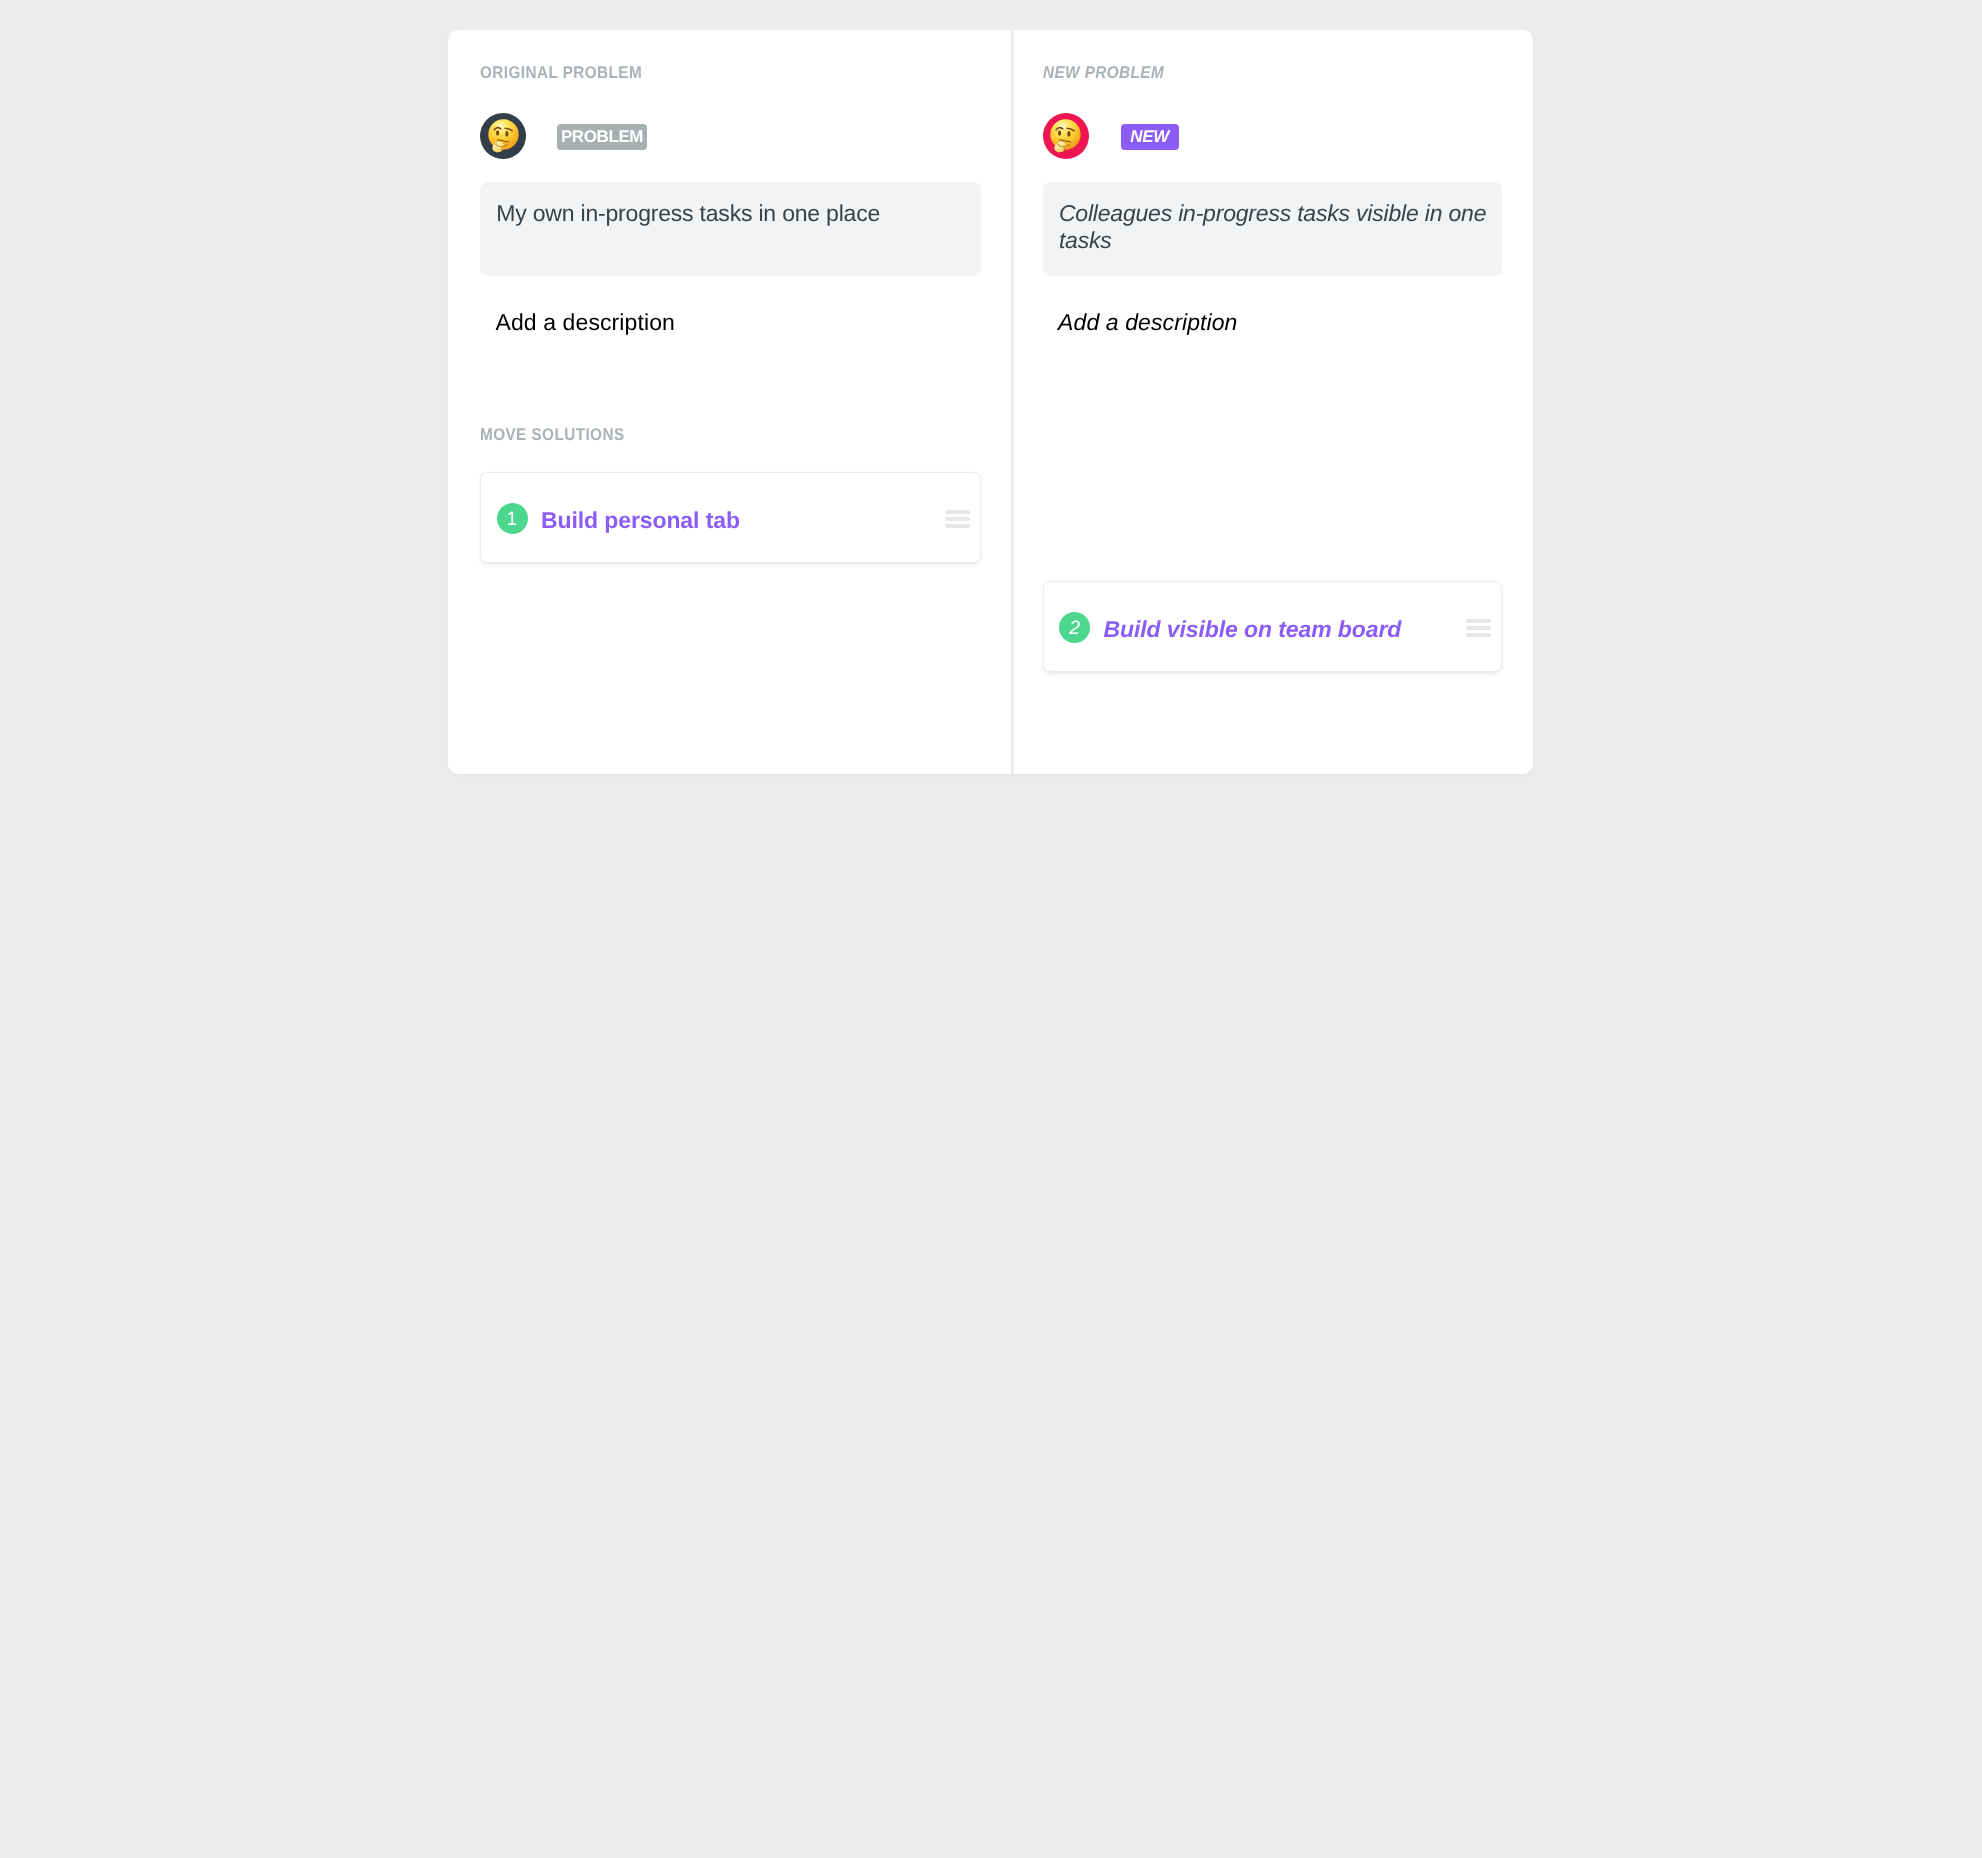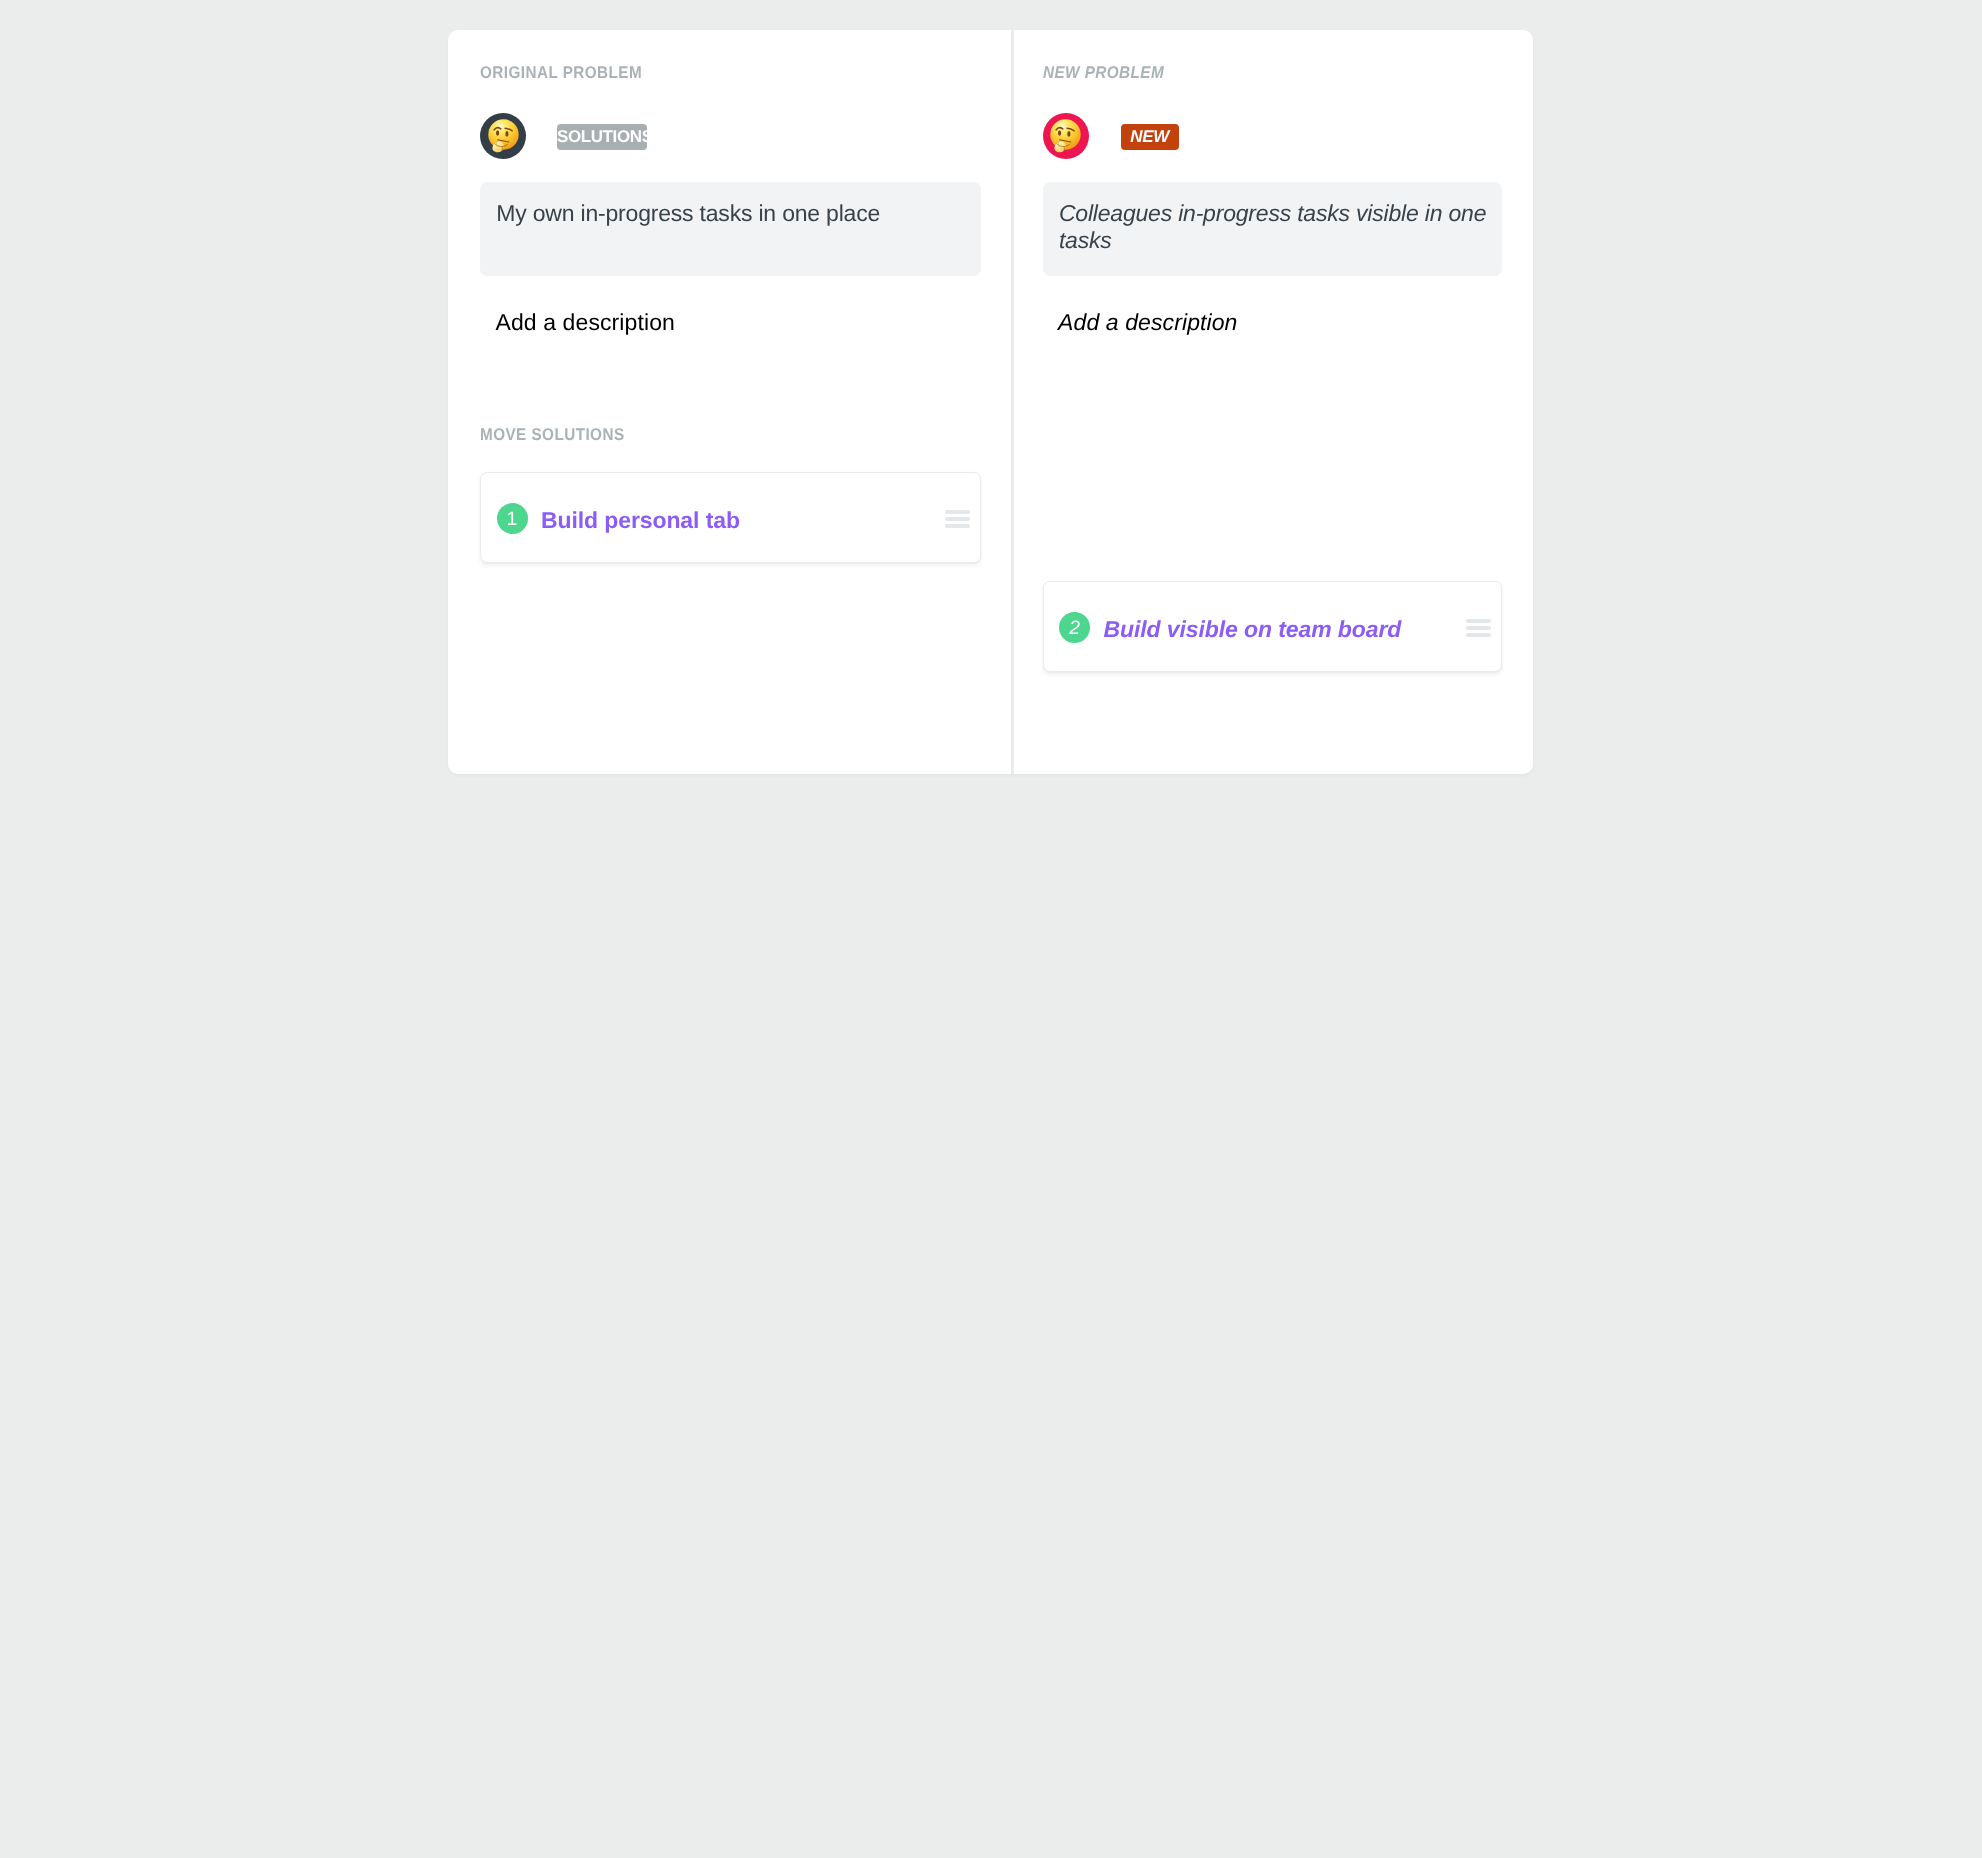--- a/index.html
+++ b/index.html
@@ -54,21 +54,21 @@
         <path d="M55 30 Q68 31 78 38" stroke="#7d4c15" stroke-width="4.8" fill="none" stroke-linecap="round"></path>
         <ellipse cx="31" cy="45" rx="5.2" ry="9" fill="#76480f"></ellipse>
         <ellipse cx="61" cy="48" rx="5.2" ry="9" fill="#76480f"></ellipse>
         <path d="M31 67 L67 74" stroke="#7d4c15" stroke-width="3.4" fill="none" stroke-linecap="round"></path>
         <path d="M30 73 C20 77 12 88 15 98 C19 107 34 110 43 104 C50 99 52 90 50 83 C48 76 38 70 30 73 Z" fill="url(#ah)"></path>
         <path d="M22 80 C31 90 49 93 63 82" stroke="#9c6519" stroke-width="2.4" fill="none" stroke-linecap="round"></path>
         <path d="M29 72 C25 78 25.5 84 29 88" stroke="#d7a038" stroke-width="2" fill="none" stroke-linecap="round"></path>
         <path d="M46 91 L46 103" stroke="#8a5a1b" stroke-width="2.2" stroke-linecap="round"></path>
           </svg>
         </div>
-      <div class="badge" style="left: 77px; width: 90px; background: rgb(168, 175, 177);">SOLUTIONS</div>
+      <div class="badge" style="left: 77px; width: 90px; background: rgb(168, 175, 177);">PROBLEM</div>
       <div class="title-box">
         <div class="title-text">My own in-progress tasks in one place</div>
       </div>
       <div class="desc">Add a description</div>
       <div class="sol-label">MOVE SOLUTIONS</div>
       <div class="sol-card" style="top:442px">
         <div class="num" style="background: rgb(77, 214, 142);">1</div>
         <div class="sol-title">Build personal tab</div>
         <div class="drag">
             <i></i>
@@ -102,21 +102,21 @@
         <path d="M55 30 Q68 31 78 38" stroke="#7d4c15" stroke-width="4.8" fill="none" stroke-linecap="round"></path>
         <ellipse cx="31" cy="45" rx="5.2" ry="9" fill="#76480f"></ellipse>
         <ellipse cx="61" cy="48" rx="5.2" ry="9" fill="#76480f"></ellipse>
         <path d="M31 67 L67 74" stroke="#7d4c15" stroke-width="3.4" fill="none" stroke-linecap="round"></path>
         <path d="M30 73 C20 77 12 88 15 98 C19 107 34 110 43 104 C50 99 52 90 50 83 C48 76 38 70 30 73 Z" fill="url(#bh)"></path>
         <path d="M22 80 C31 90 49 93 63 82" stroke="#9c6519" stroke-width="2.4" fill="none" stroke-linecap="round"></path>
         <path d="M29 72 C25 78 25.5 84 29 88" stroke="#d7a038" stroke-width="2" fill="none" stroke-linecap="round"></path>
         <path d="M46 91 L46 103" stroke="#8a5a1b" stroke-width="2.2" stroke-linecap="round"></path>
           </svg>
         </div>
-      <div class="badge" style="left: 78px; width: 58px; background: #c2410c;">NEW</div>
+      <div class="badge" style="left: 78px; width: 58px; background: #8b5cf6;">NEW</div>
       <div class="title-box">
         <div class="title-text">Colleagues in-progress tasks visible in one tasks</div>
       </div>
       <div class="desc">Add a description</div>
       <div class="sol-card" style="top:551px">
         <div class="num" style="background: rgb(77, 214, 142);">2</div>
         <div class="sol-title">Build visible on team board</div>
         <div class="drag">
             <i></i>
             <i></i>

